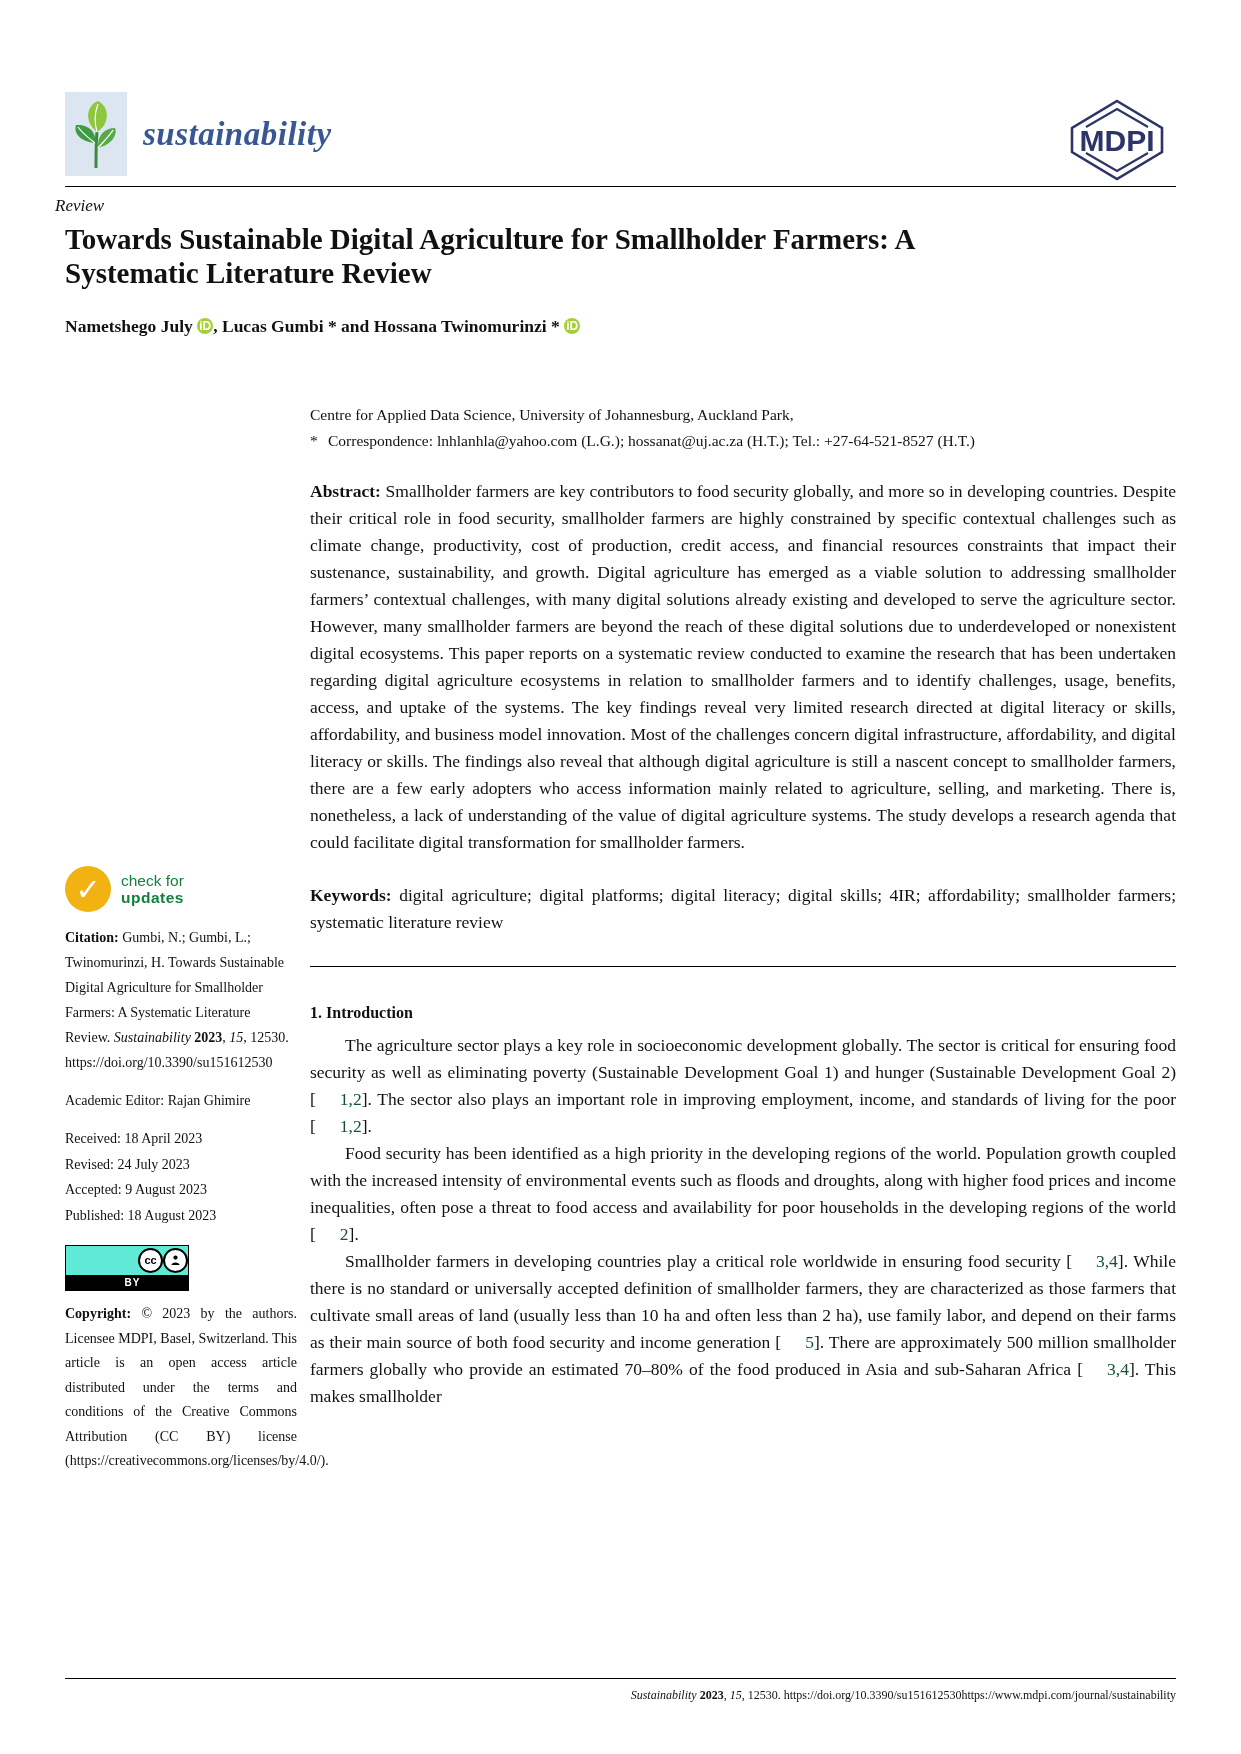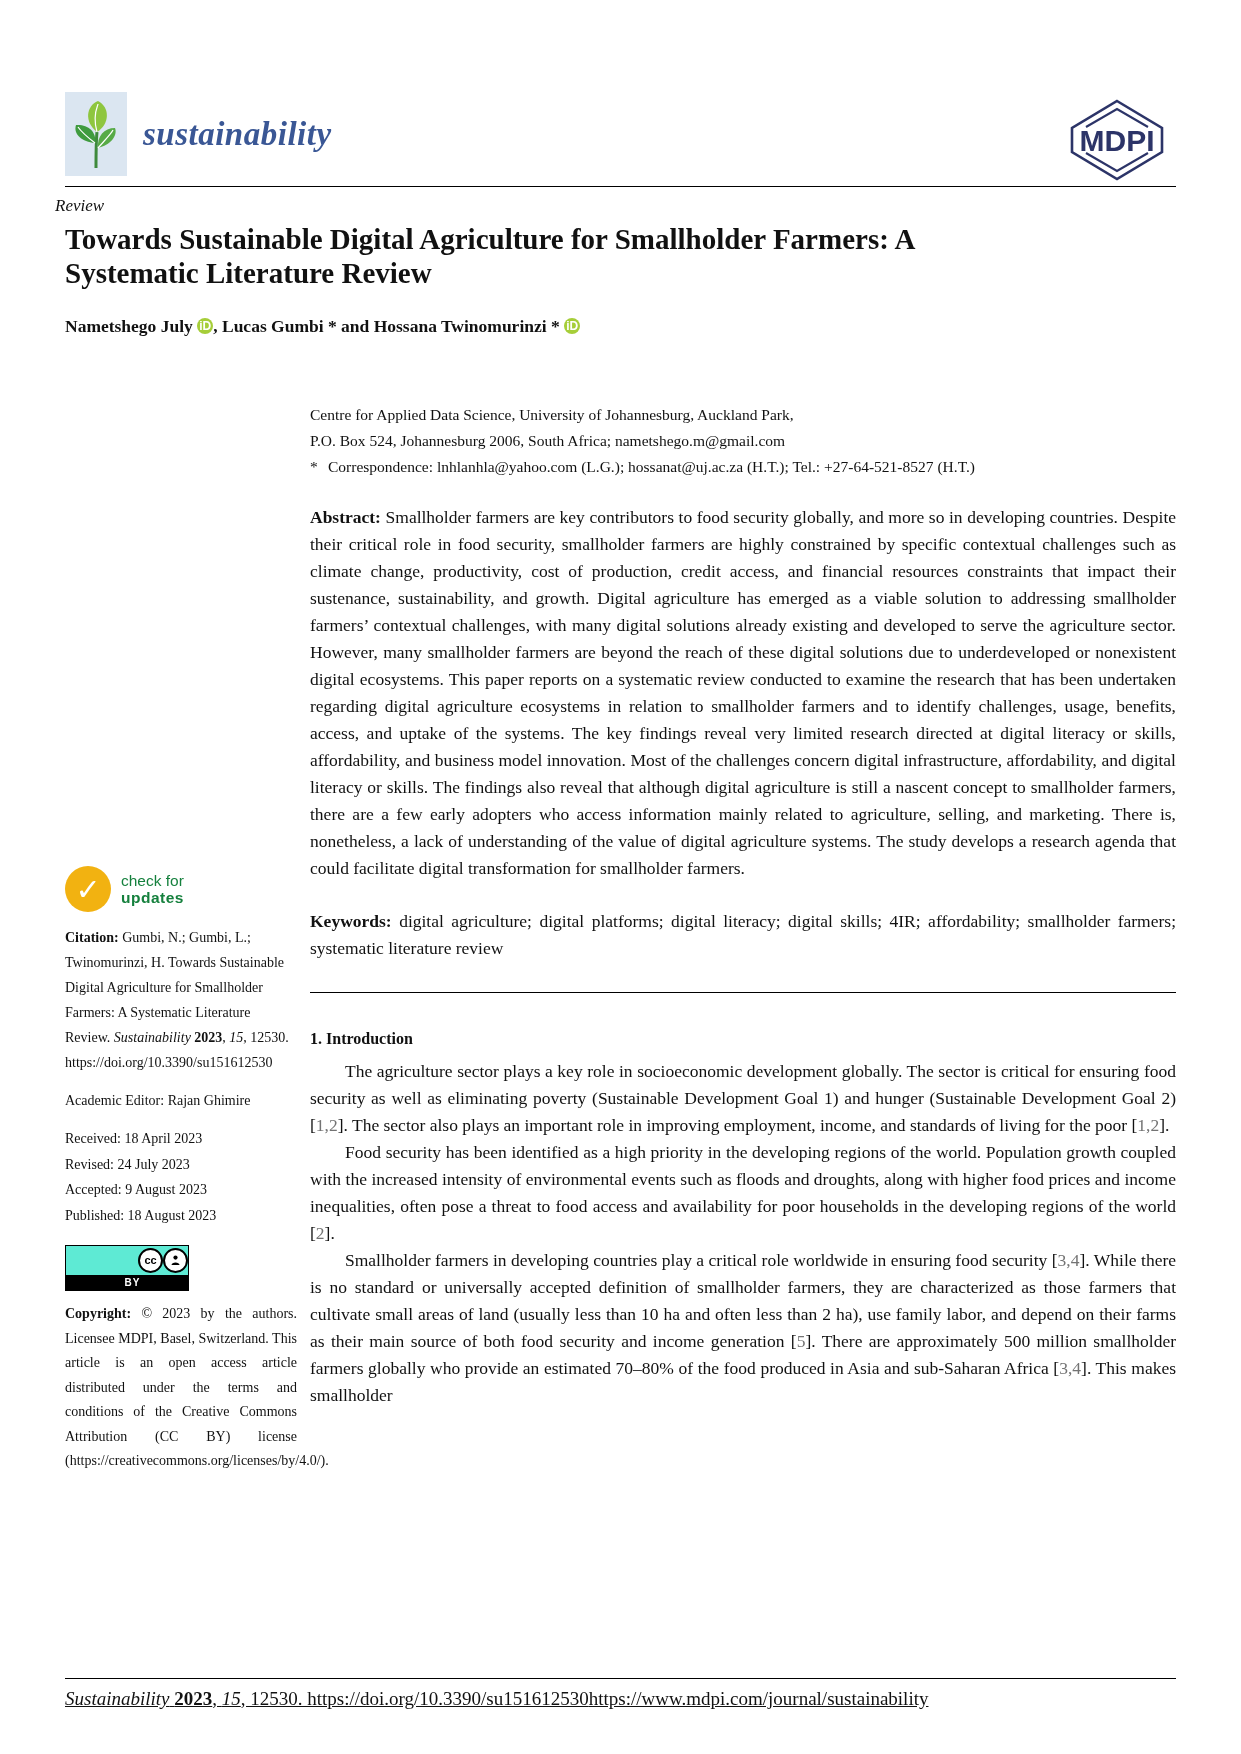--- a/index.html
+++ b/index.html
@@ -62,21 +62,21 @@
   }
   .affil{font-size:15.5px;line-height:26px;}
   .affil .corr-row{display:flex;}
   .affil .corr-marker{width:18px;}
   .abstract{margin:24px 0 0 0;text-align:justify;}
   .keywords{margin:26px 0 0 0;text-align:justify;}
   .mid-rule{border:none;border-top:1.3px solid #000;margin:30px 0 0 0;}
   .section-heading{margin:32px 0 0 0;font-size:16px;font-weight:bold;}
   .para{margin:6px 0 0 0;text-align:justify;text-indent:2em;}
   .para + .para{margin-top:0;}
-  .cite{color:#737373;}
+  .cite{color:#14532d;margin-left:24px;}
   b.lead{font-weight:bold;}
   
   .sidebar{
     position:absolute;top:866px;left:65px;width:232px;
     font-size:14px;line-height:25px;
   }
   .badge{display:flex;align-items:center;margin-bottom:13px;}
   .badge-circle{
     width:46px;height:46px;border-radius:50%;
     background:#f2b211;color:#fff;
@@ -109,21 +109,21 @@
     background:#000;color:#fff;height:15px;
     font-family:"Liberation Sans",sans-serif;
     font-size:10px;font-weight:bold;text-align:center;line-height:15px;
     letter-spacing:1px;
     padding-left:11px;
   }
   .copyright-block{text-align:justify;line-height:24.5px;}
   
   .footer{position:absolute;top:1678px;left:65px;right:65px;}
   .footer-rule{border:none;border-top:1.4px solid #000;margin:0 0 9px 0;}
-  .footer-line{display:flex;justify-content:flex-start;font-size:19px;text-decoration:underline;}
+  .footer-line{display:flex;justify-content:flex-end;font-size:12px;}
 </style>
 </head>
 <body>
 
 <div class="page">
 
   <div class="header">
     <div class="logo-group">
       <div class="logo-box">
         <svg width="52" height="72" viewBox="0 0 52 72">
@@ -192,21 +192,20 @@
     </div>
     <div class="copyright-block">
       <b>Copyright:</b>
       <span>© 2023 by the authors. Licensee MDPI, Basel, Switzerland. This article is an open access article distributed under the terms and conditions of the Creative Commons Attribution (CC BY) license (https://creativecommons.org/licenses/by/4.0/).</span>
     </div>
   </aside>
 
   <main class="main">
     <div class="affil">
       <div>Centre for Applied Data Science, University of Johannesburg, Auckland Park,</div>
-      <div>P.O. Box 524, Johannesburg 2006, South Africa; nametshego.m@gmail.com</div>
       <div class="corr-row">
         <span class="corr-marker">*</span>
         <span>Correspondence: lnhlanhla@yahoo.com (L.G.); hossanat@uj.ac.za (H.T.); Tel.: +27-64-521-8527 (H.T.)</span>
       </div>
     </div>
 
     <p class="abstract">
       <b class="lead">Abstract:</b>
       <span>Smallholder farmers are key contributors to food security globally, and more so in developing countries. Despite their critical role in food security, smallholder farmers are highly constrained by specific contextual challenges such as climate change, productivity, cost of production, credit access, and financial resources constraints that impact their sustenance, sustainability, and growth. Digital agriculture has emerged as a viable solution to addressing smallholder farmers’ contextual challenges, with many digital solutions already existing and developed to serve the agriculture sector. However, many smallholder farmers are beyond the reach of these digital solutions due to underdeveloped or nonexistent digital ecosystems. This paper reports on a systematic review conducted to examine the research that has been undertaken regarding digital agriculture ecosystems in relation to smallholder farmers and to identify challenges, usage, benefits, access, and uptake of the systems. The key findings reveal very limited research directed at digital literacy or skills, affordability, and business model innovation. Most of the challenges concern digital infrastructure, affordability, and digital literacy or skills. The findings also reveal that although digital agriculture is still a nascent concept to smallholder farmers, there are a few early adopters who access information mainly related to agriculture, selling, and marketing. There is, nonetheless, a lack of understanding of the value of digital agriculture systems. The study develops a research agenda that could facilitate digital transformation for smallholder farmers.</span>
     </p>

